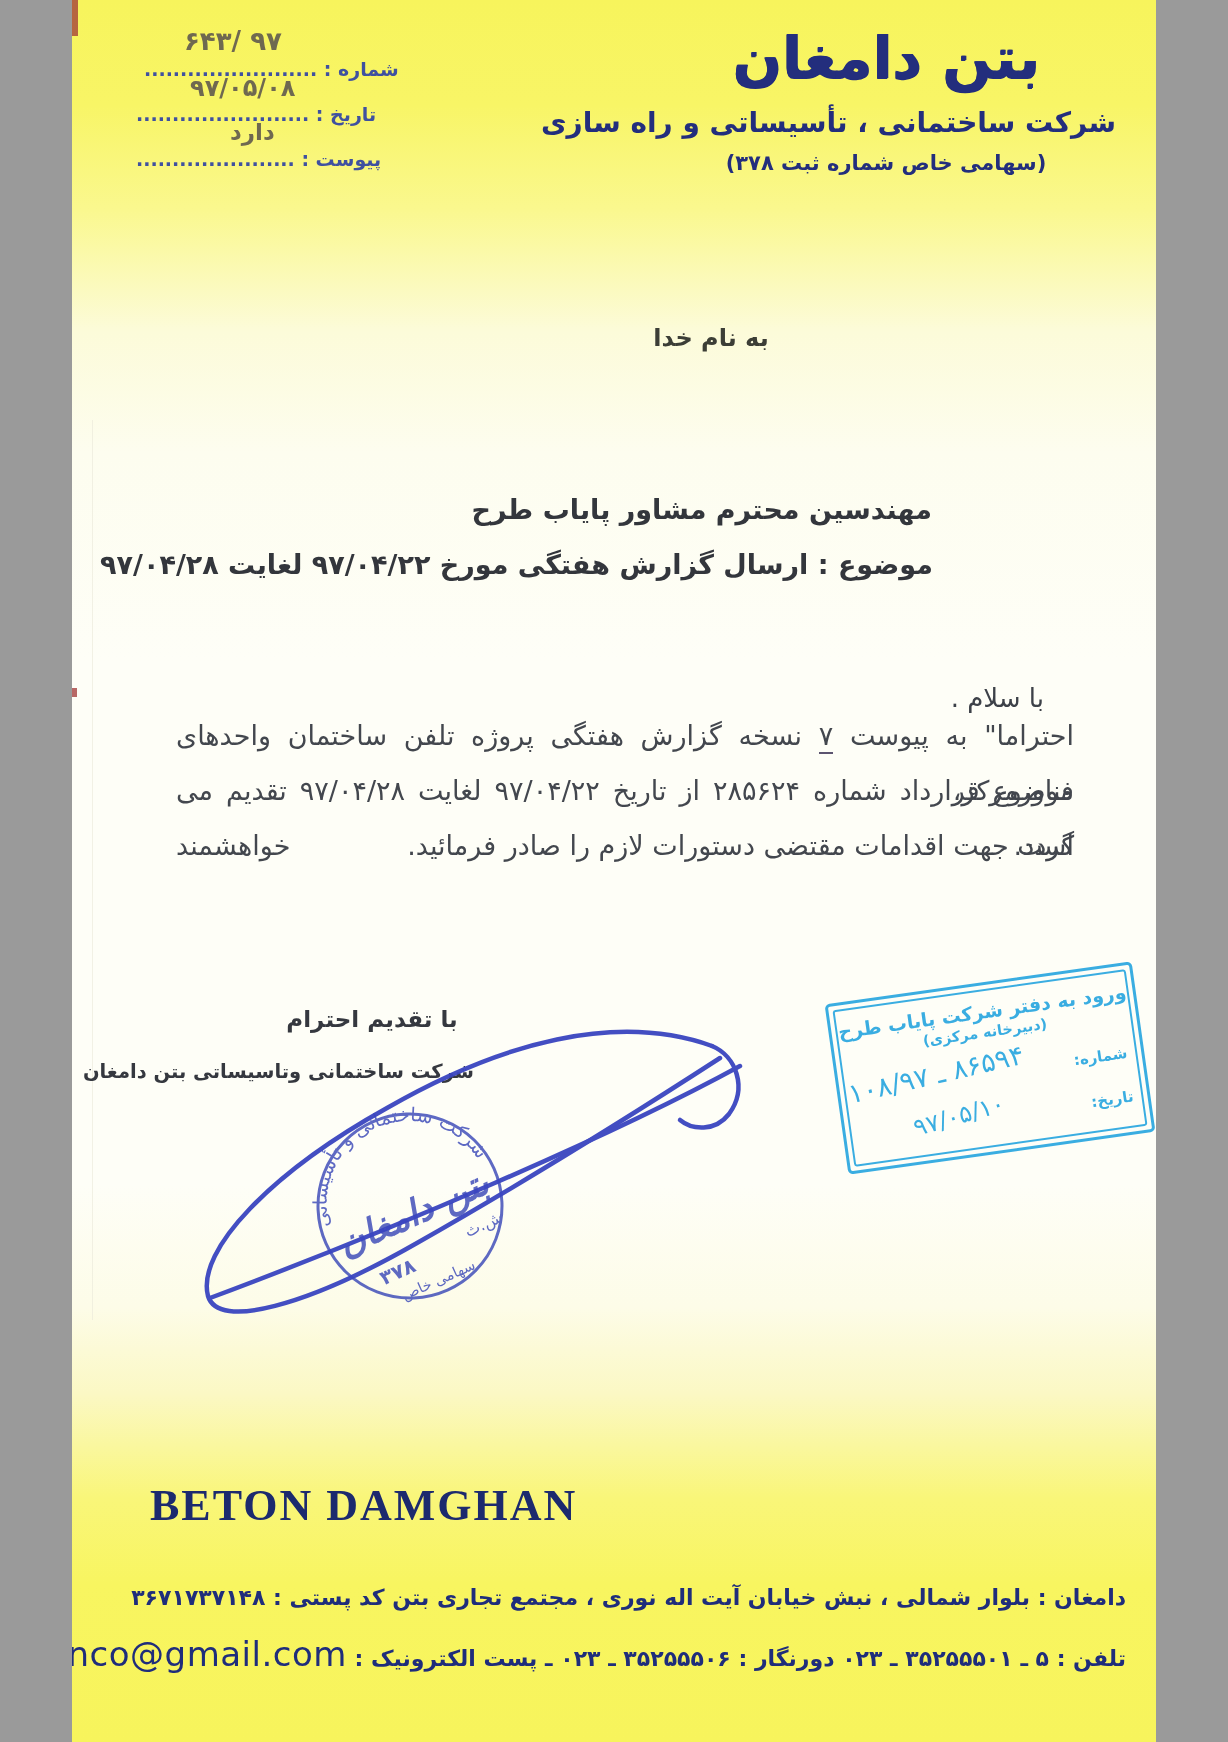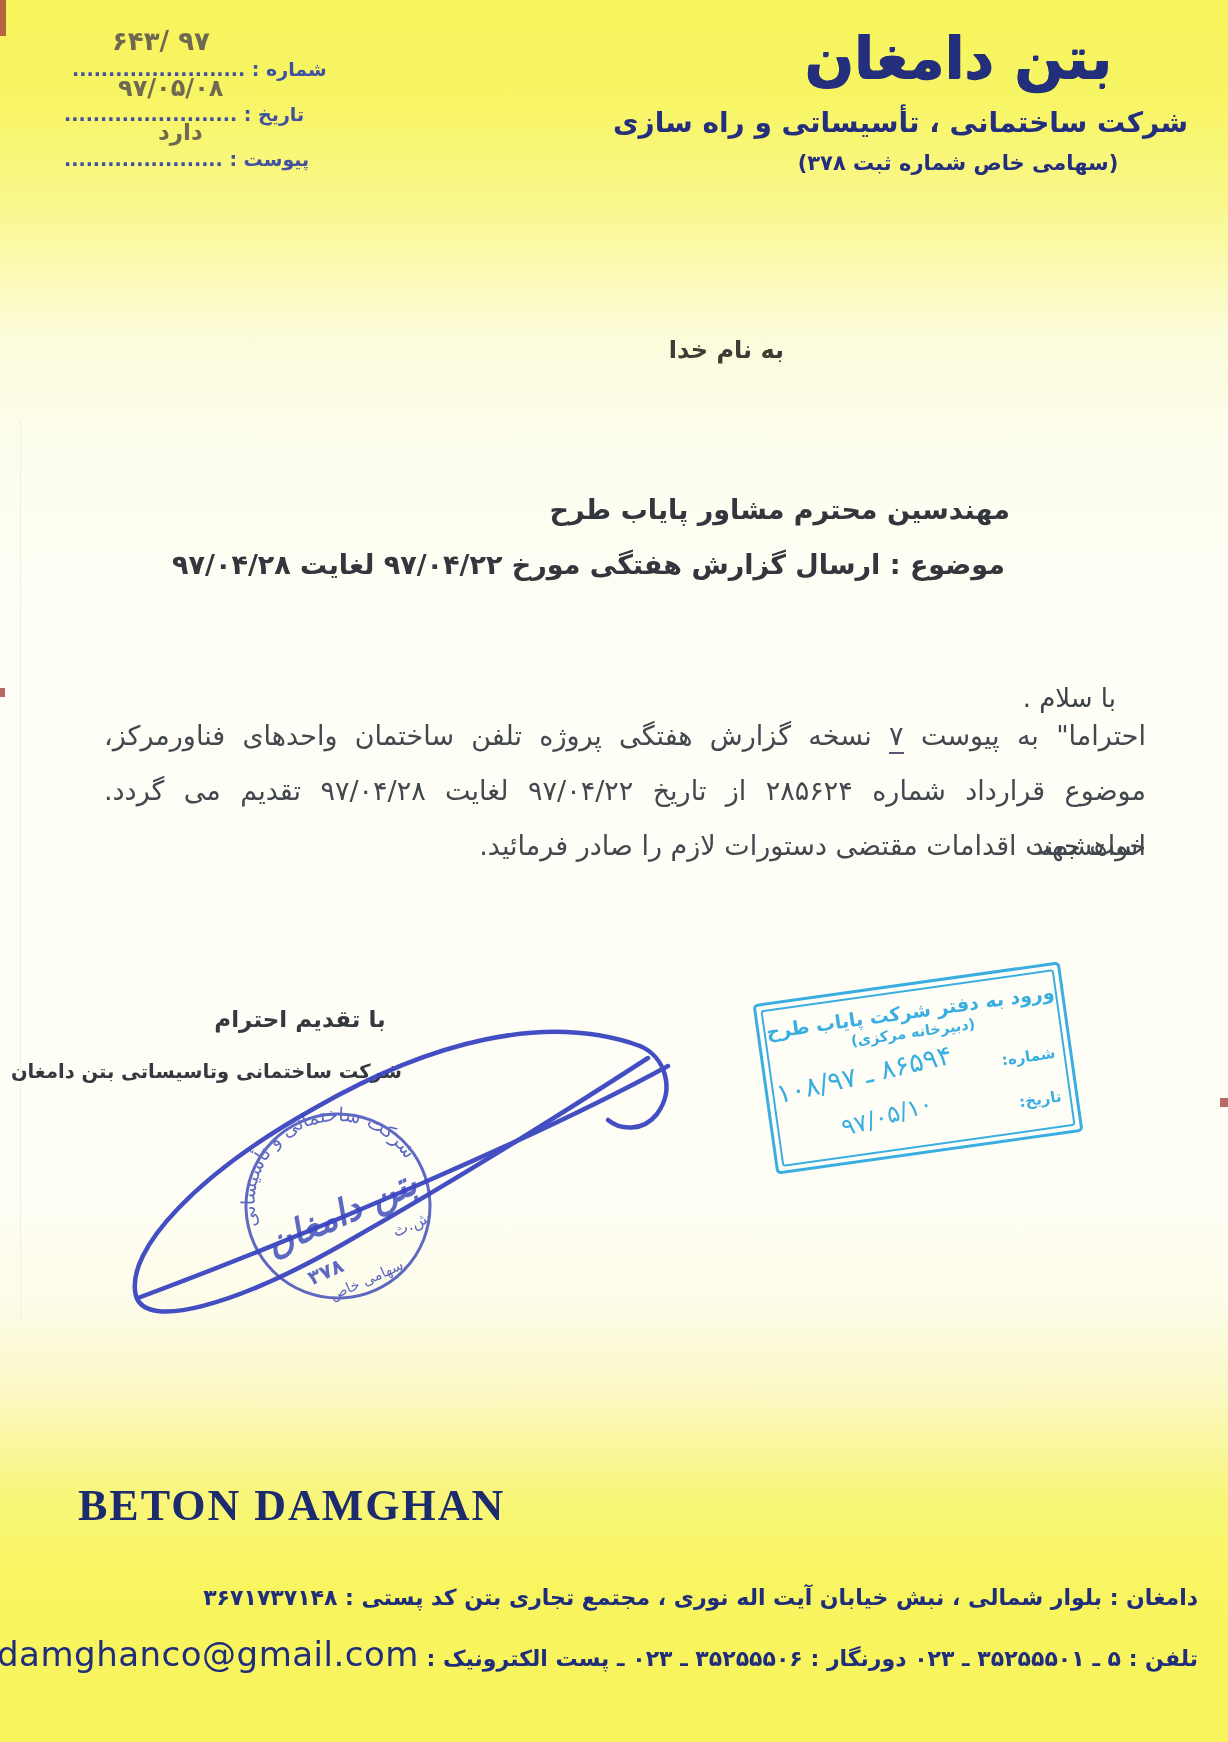--- a/index.html
+++ b/index.html
@@ -1,17 +1,17 @@
 <!DOCTYPE html>
 <html lang="fa"><head>
 <meta charset="utf-8">
 <style>
   html,body { margin:0; padding:0; background:#9a9a9a; }
   .page {
-    position:relative; width:1228px; height:1742px; margin:0 auto;
+    position:relative; width:1084px; height:1742px; margin:0 auto;
     overflow:hidden;
     font-family:"DejaVu Sans", sans-serif;
     background:linear-gradient(180deg,
       #f7f45c 0%, #f8f566 6%, #faf88e 12%, #fcfbd9 19%,
       #fdfdef 26%, #fefef7 38%, #fefef7 68%, #fdfce8 75%,
       #fbf8c4 80%, #f9f679 86%, #f8f560 91%, #f7f45c 100%);
   }
   .abs { position:absolute; }
   .rtl { direction:rtl; unicode-bidi:embed; }
   .nowrap { white-space:nowrap; }
@@ -89,23 +89,23 @@
 
   <div class="abs ref-value rtl nowrap" style="left:158px;top:119px;font-size:23px;">دارد</div>
   <div class="abs ref-label rtl nowrap" style="left:64px;top:148px;">پیوست : ......................</div>
 
   <div class="abs rtl" style="right:40px;top:24px;width:460px;text-align:center;">
     <div class="brand-title nowrap">بتن دامغان</div>
     <div class="brand-sub nowrap" style="margin-top:14px;">شرکت ساختمانی ، تأسیساتی و راه سازی</div>
     <div class="brand-reg nowrap" style="margin-top:12px;">(سهامی خاص شماره ثبت ۳۷۸)</div>
   </div>
 
-  <div class="abs bismillah rtl nowrap" style="left:494px;top:336px;width:290px;">به نام خدا</div>
+  <div class="abs bismillah rtl nowrap" style="left:494px;top:324px;width:290px;text-align:center;">به نام خدا</div>
 
-  <div class="abs addr rtl nowrap" style="right:218px;top:494px;margin-left:8px;">مهندسین محترم مشاور پایاب طرح</div>
+  <div class="abs addr rtl nowrap" style="right:224px;top:494px;margin-left:8px;">مهندسین محترم مشاور پایاب طرح</div>
   <div class="abs addr rtl nowrap" style="right:223px;top:549px;">موضوع : ارسال گزارش هفتگی مورخ ۹۷/۰۴/۲۲ لغایت ۹۷/۰۴/۲۸</div>
 
   <div class="abs salut rtl nowrap" style="right:112px;top:641px;">با سلام .</div>
 
   <div class="abs rtl" style="left:104px;right:82px;top:708px;">
     <div class="body-line">
       <span>احتراما" به پیوست </span><span class="copies">۷</span><span> نسخه گزارش هفتگی پروژه تلفن ساختمان واحدهای فناورمرکز،</span>
     </div>
     <div class="body-line">موضوع قرارداد شماره ۲۸۵۶۲۴ از تاریخ ۹۷/۰۴/۲۲ لغایت ۹۷/۰۴/۲۸ تقدیم می گردد. خواهشمند</div>
     <div class="body-line last">است جهت اقدامات مقتضی دستورات لازم را صادر فرمائید.</div>

